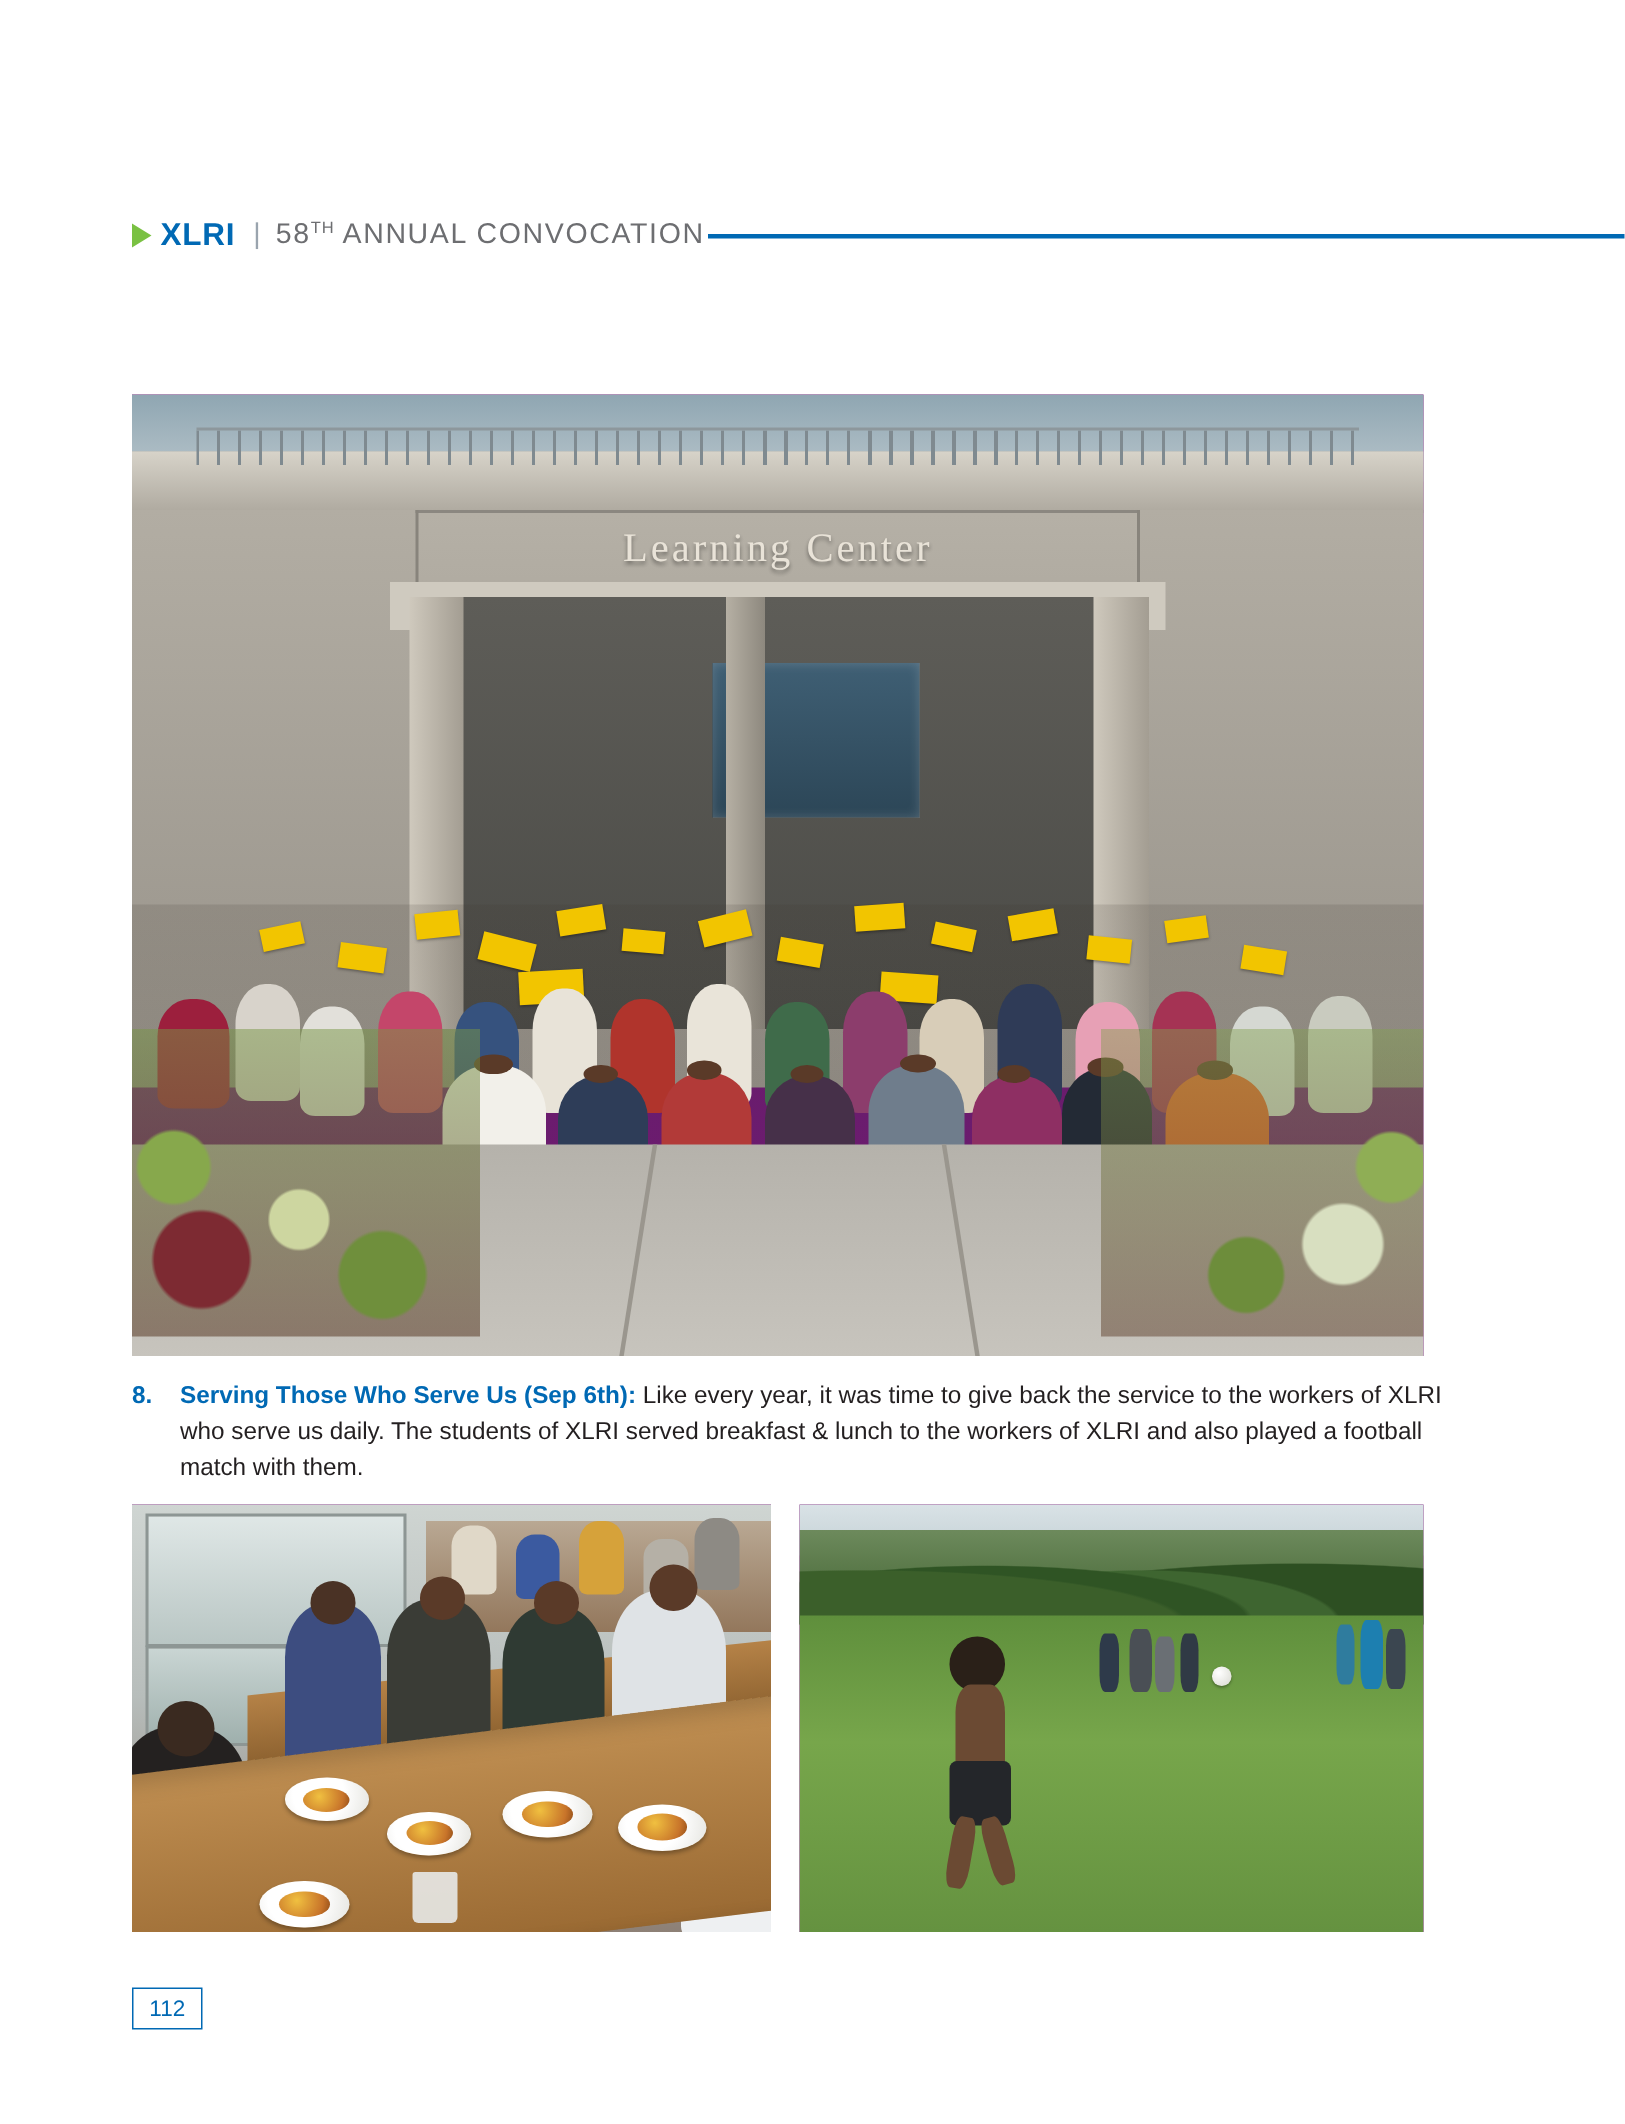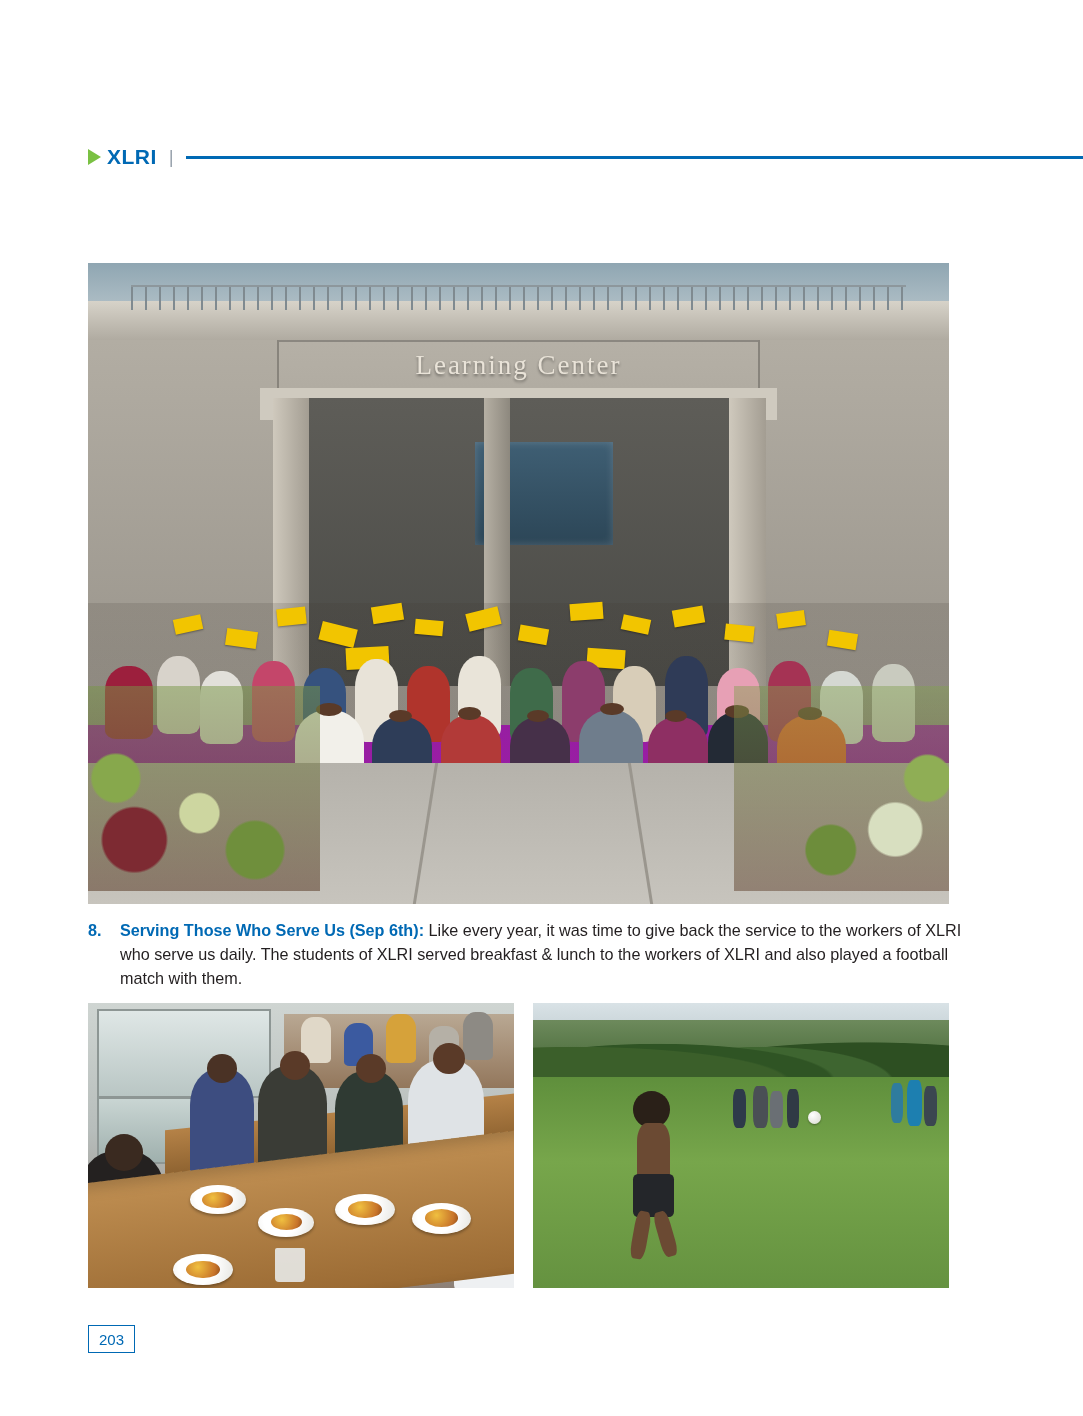--- a/index.html
+++ b/index.html
@@ -66,21 +66,21 @@
     flex: 1;
     height: 3px;
     background: #0069b4;
     margin-left: 2px;
   }
 
   
   .photo {
     position: absolute;
     overflow: hidden;
-    background: #a21caf;
+    background: #701a75;
   }
   .photo .inner {
     position: absolute;
     inset: 0;
   }
 
   #photo-main {
     left: 88px;
     top: 263px;
     width: 861px;
@@ -324,20 +324,21 @@
 </style>
 </head>
 <body>
 
 <div class="page">
 
   <div class="header">
     <div class="header-triangle"></div>
     <span class="header-brand">XLRI</span>
     <span class="header-sep">|</span>
+    <span class="header-title"><span>58</span><sup>TH</sup><span> ANNUAL CONVOCATION</span></span>
     <div class="header-rule"></div>
   </div>
 
   <div class="photo" id="photo-main">
     <div class="inner">
       <div class="mp-sky"></div>
       <div class="mp-building"></div>
       <div class="mp-roofband"></div>
       <div class="mp-railing"></div>
       <div class="mp-sidewall-l"></div>
@@ -475,15 +476,15 @@
       <div class="fb-player" style="left:57%; top:31%; width:3.2%; height:13%; background:#6a6f74; border-radius:28%;"></div>
       <div class="fb-player" style="left:61%; top:30%; width:3.0%; height:14%; background:#303a45; border-radius:28%;"></div>
       <div class="fb-ball" style="left:66%; top:38%; width:3.2%; height:4.6%;"></div>
 
       <div class="fb-player" style="left:86%; top:28%; width:3.0%; height:14%; background:#2f7c9e; border-radius:28%;"></div>
       <div class="fb-player" style="left:90%; top:27%; width:3.4%; height:16%; background:#1d7fb0; border-radius:28%;"></div>
       <div class="fb-player" style="left:94%; top:29%; width:3.0%; height:14%; background:#3b4650; border-radius:28%;"></div>
     </div>
   </div>
 
-  <div class="page-number">203</div>
+  <div class="page-number">112</div>
 
 </div>
 
 </body></html>

